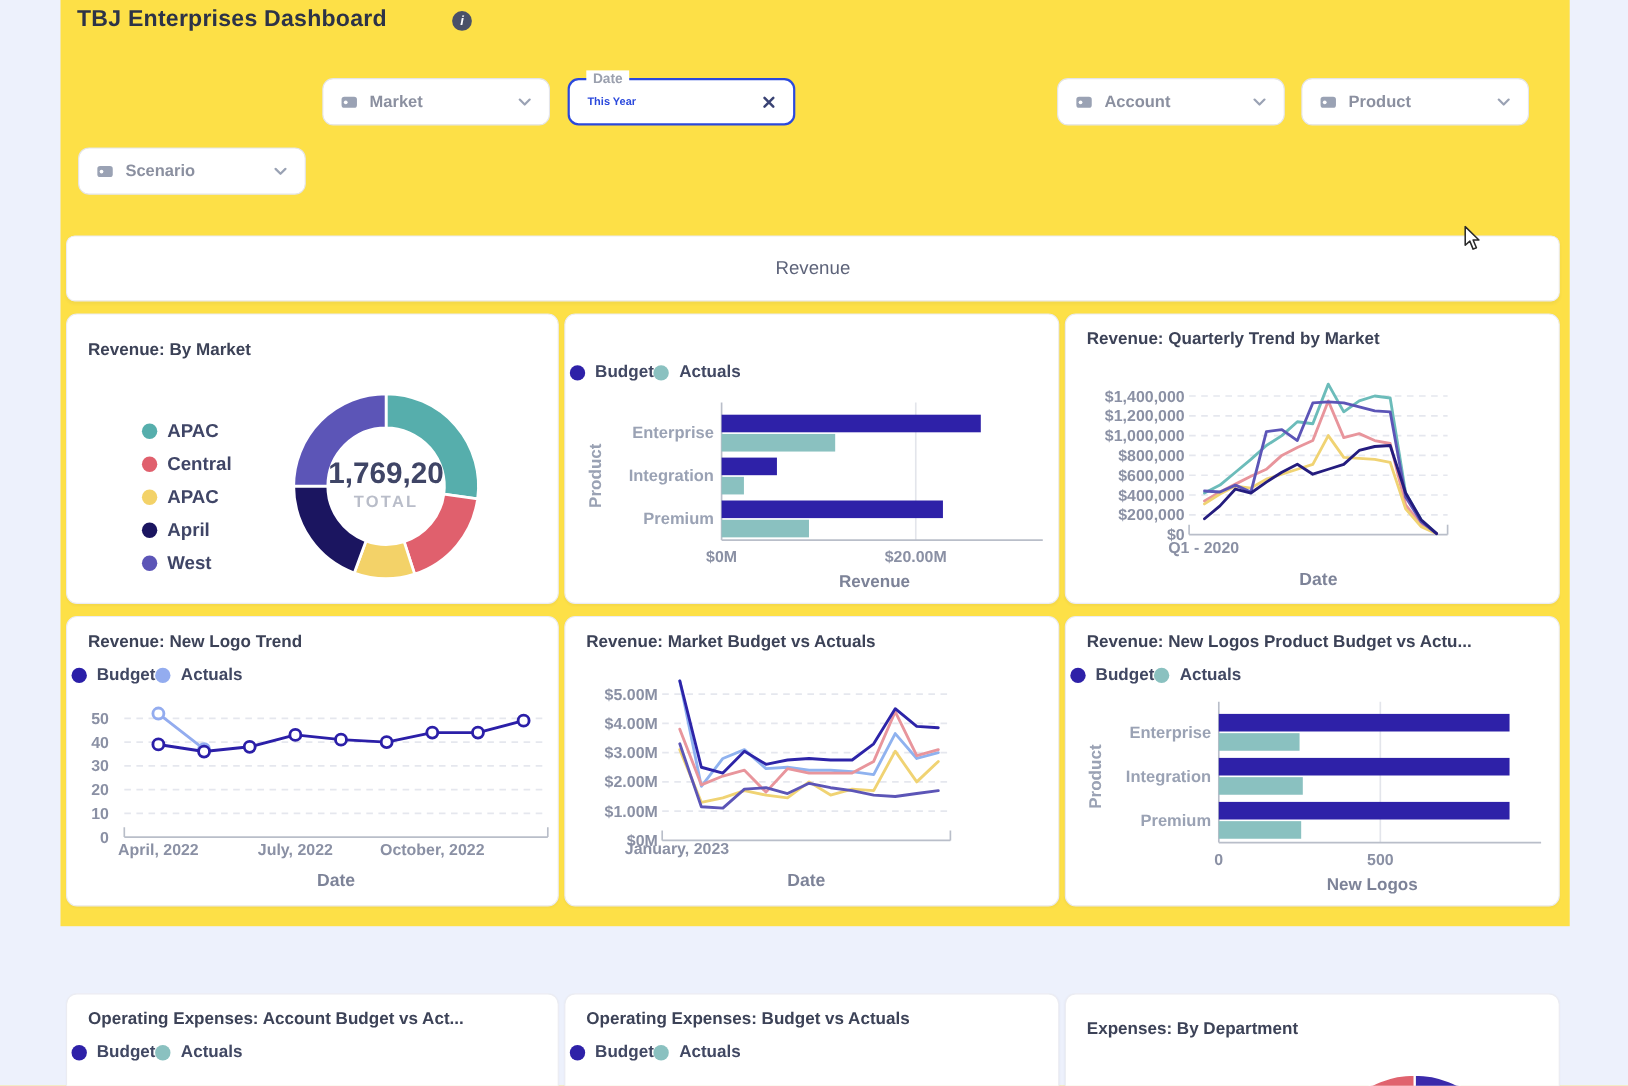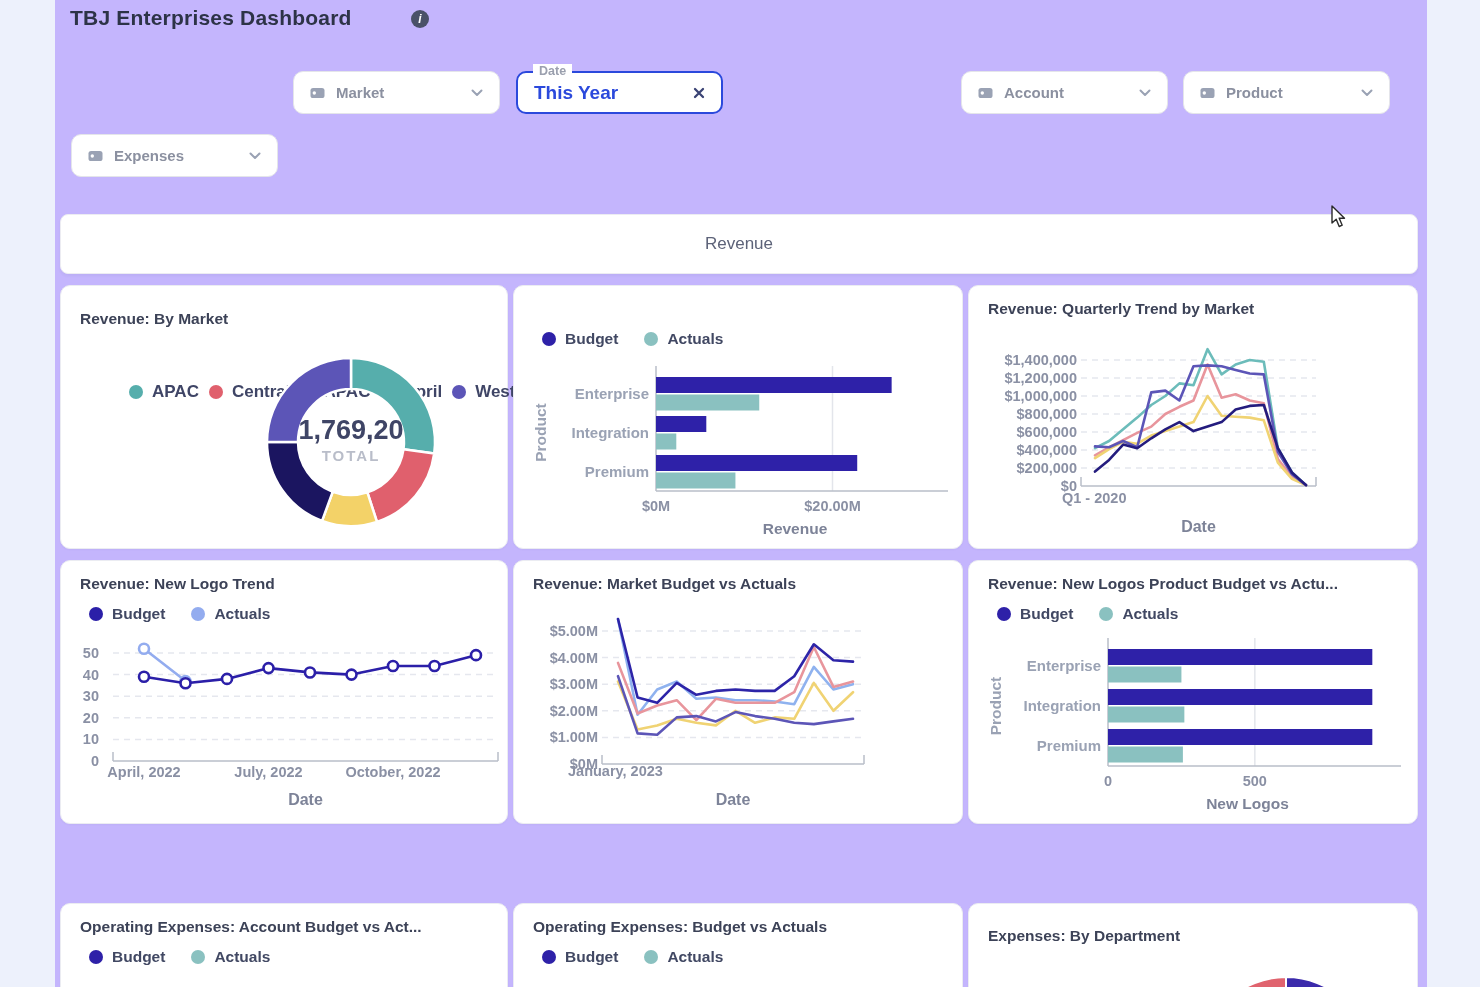--- a/index.html
+++ b/index.html
@@ -3,22 +3,22 @@
 <meta charset="utf-8">
 <style>
   html,body{margin:0;padding:0;}
   body{
     width:1480px;height:987px;overflow:hidden;position:relative;
     background:#edf1fc;
     font-family:"Liberation Sans", sans-serif;
     -webkit-font-smoothing:antialiased;
   }
   .content{
-    position:absolute;left:55px;top:0;width:1372px;height:987px;
-    background:#c4b5fd;
+    position:absolute;left:55px;top:0;width:1372px;height:842px;
+    background:#fde047;
   }
   .page-title{
     position:absolute;left:15px;top:6px;margin:0;
     font-size:21px;font-weight:bold;color:#2d3347;letter-spacing:.2px;
   }
   .info-icon{
     position:absolute;left:356px;top:10px;width:18px;height:18px;border-radius:50%;
     background:#4a5168;color:#fff;font-size:12px;font-weight:bold;
     display:flex;align-items:center;justify-content:center;font-style:italic;
   }
@@ -30,44 +30,44 @@
   }
   .chip-label{
     flex:1;margin-left:11px;font-size:15px;font-weight:bold;color:#8b90a0;
     text-align:left;white-space:nowrap;overflow:hidden;
   }
   .chip-active{border:2px solid #2b49dc;}
   .chip-float-label{
     position:absolute;top:-9px;left:15px;background:#fff;padding:0 6px;
     font-size:12.5px;font-weight:bold;color:#9ba0ae;
   }
-  .chip-value{flex:1;font-size:19px;font-weight:bold;color:#2b49dc;text-align:left;}
+  .chip-value{flex:1;font-size:10px;font-weight:bold;color:#2b49dc;text-align:left;}
   
   .band{
     position:absolute;left:5px;width:1358px;box-sizing:border-box;
     background:#fff;border:1px solid #ececf2;border-radius:8px;
     box-shadow:0 2px 3px rgba(40,50,90,.05);
     display:flex;align-items:center;justify-content:center;
     font-size:17px;color:#5d6379;
   }
   
   .card{
     position:absolute;box-sizing:border-box;background:#fff;
     border:1px solid #ebecf2;border-radius:10px;
     box-shadow:0 1px 2px rgba(40,50,90,.04);
   }
   .card-title{
     position:absolute;left:19px;top:14px;right:14px;
     font-size:15.5px;font-weight:bold;color:#3c4257;white-space:nowrap;overflow:hidden;
   }
-  .legend{position:absolute;left:28px;top:44px;display:flex;gap:26px;}
+  .legend{position:absolute;left:4px;top:44px;display:flex;}
   .legend-item{display:flex;align-items:center;gap:9px;cursor:pointer;}
   .dot{width:14px;height:14px;border-radius:50%;flex:0 0 auto;}
   .legend-text{font-size:15.5px;font-weight:bold;color:#414863;}
-  .vlegend{position:absolute;left:68px;top:96px;display:flex;flex-direction:row;gap:10px;}
+  .vlegend{position:absolute;left:68px;top:96px;display:flex;flex-direction:column;gap:10px;}
   .vlegend .legend-text{font-size:17px;color:#3f4566;}
   .chart-area{position:absolute;left:0;top:0;right:0;bottom:0;}
   .chart-area svg{position:absolute;left:0;top:0;}
   .cursor{position:absolute;left:1330px;top:205px;width:17px;height:23px;}
 </style>
 </head>
 <body>
 
 <div class="content">
 
@@ -109,21 +109,21 @@
     <span class="chip-label">Product</span>
     <svg width="12" height="8" viewBox="0 0 12 8">
         <polyline points="1.5,1.5 6,6 10.5,1.5" fill="none" stroke="#9aa2b4" stroke-width="2" stroke-linecap="round" stroke-linejoin="round"></polyline>
       </svg>
   </div>
   <div class="chip" style="left:16px;top:134px">
     <svg width="15" height="12" viewBox="0 0 15 12">
         <rect x="0.5" y="1" width="14" height="10" rx="2.6" fill="#9aa2b4"></rect>
         <circle cx="4.3" cy="6" r="1.7" fill="#fff"></circle>
       </svg>
-    <span class="chip-label">Expenses</span>
+    <span class="chip-label">Scenario</span>
     <svg width="12" height="8" viewBox="0 0 12 8">
         <polyline points="1.5,1.5 6,6 10.5,1.5" fill="none" stroke="#9aa2b4" stroke-width="2" stroke-linecap="round" stroke-linejoin="round"></polyline>
       </svg>
   </div>
 
   <div class="band" style="top:214px;height:60px">
     <span>Revenue</span>
   </div>
 
   <div class="card" style="left:5px;top:285px;width:448px;height:264px">

